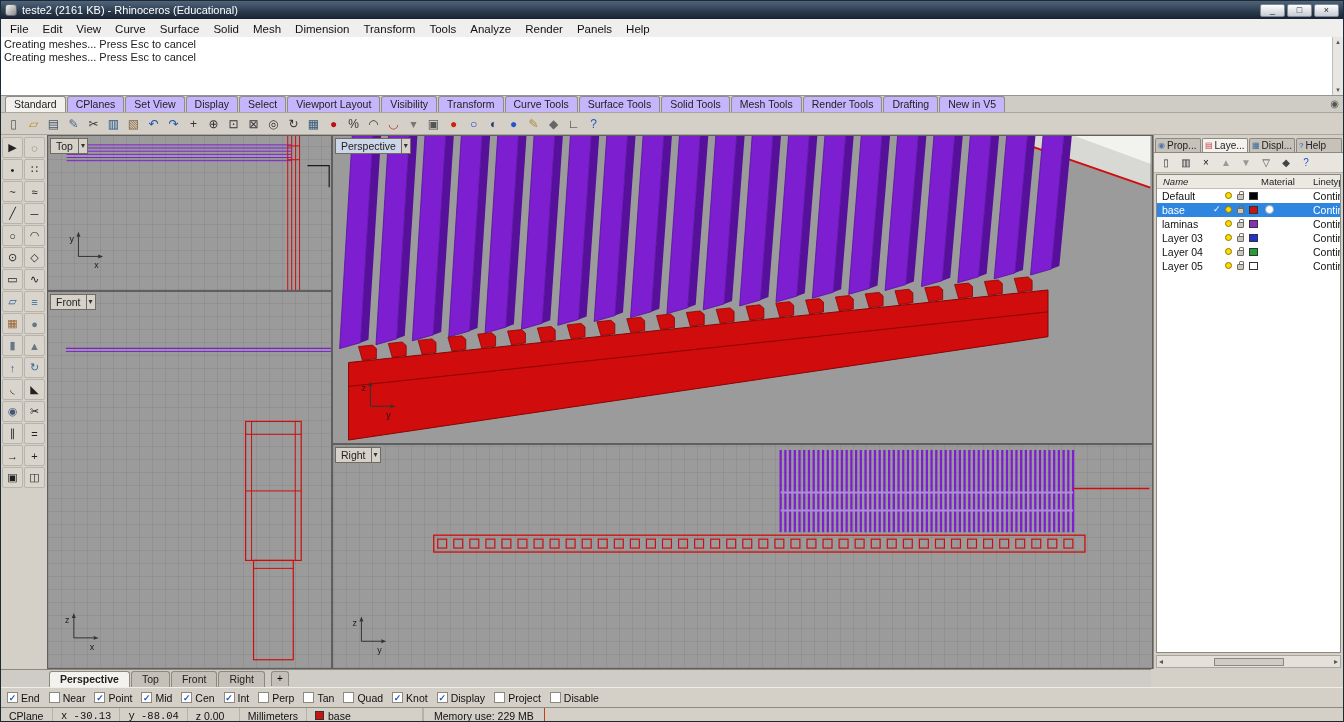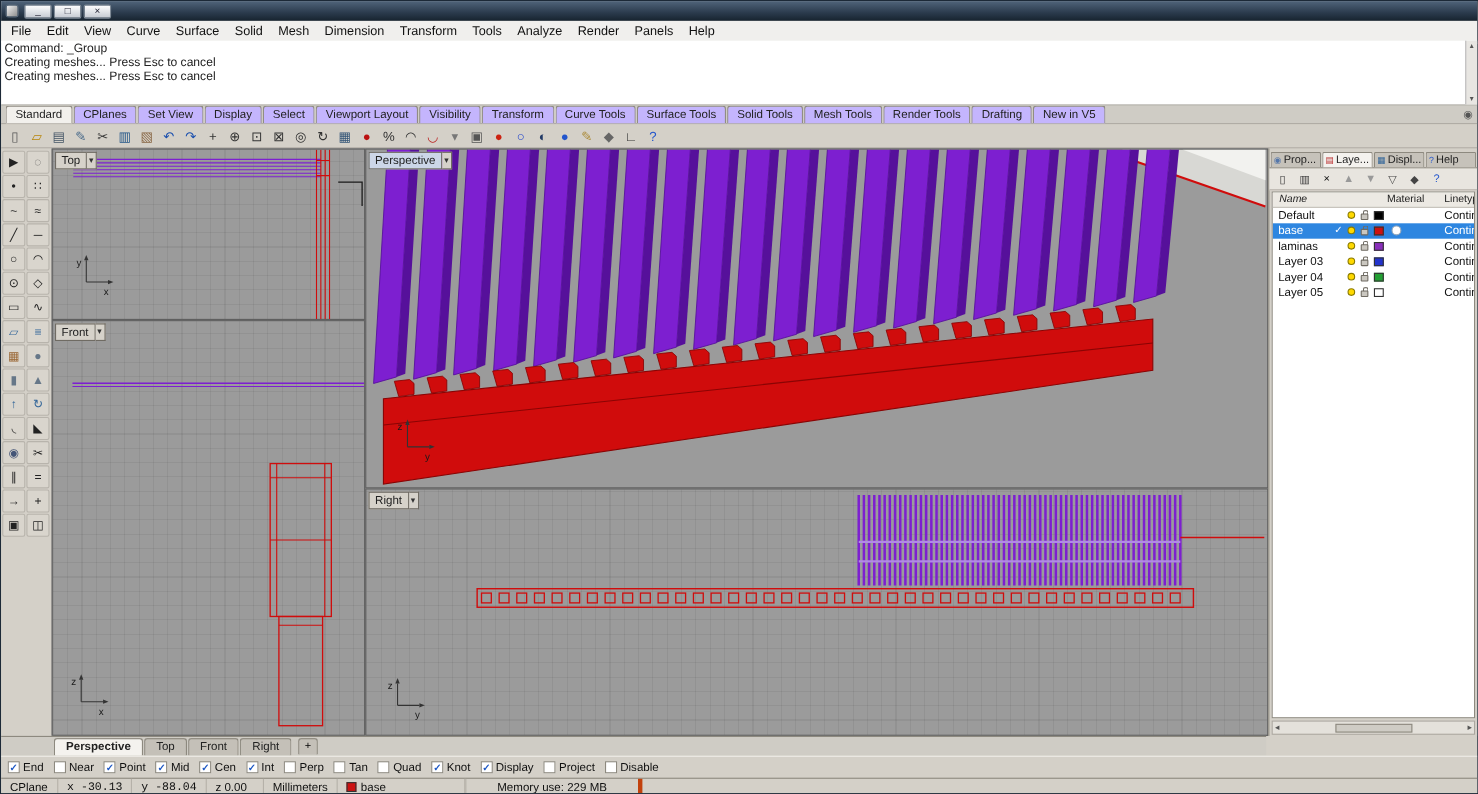--- a/index.html
+++ b/index.html
@@ -82,29 +82,30 @@
   .cbbox{width:11px;height:11px;background:#fff;border:1px solid #8d897f;display:flex;align-items:center;justify-content:center;font-size:9px;color:#1b56c4;font-weight:bold;}
   .cbbox .mk{visibility:hidden;}
   .cbbox.on .mk{visibility:visible;}
   
   .statusbar{position:absolute;top:706px;left:0;right:0;height:16px;background:#d4d0c8;border-top:1px solid #8d897f;display:flex;align-items:center;font-size:10.5px;color:#111;}
   .sseg{padding:0 8px;border-right:1px solid #b5b1a9;height:100%;display:flex;align-items:center;gap:4px;white-space:nowrap;}
   .sseg.w1{min-width:52px;}.sseg.w2{min-width:60px;font-family:Liberation Mono, monospace;}.sseg.w3{min-width:66px;}.sseg.wl{min-width:116px;}
   .sswatch{display:inline-block;width:9px;height:9px;border:1px solid #333;}
   .stoggles{display:flex;gap:16px;padding:0 14px;}
   .stog.bold{font-weight:bold;}
-  .smem{padding:0 28px;border-left:1px solid #b5b1a9;border-right:4px solid #c2410c;height:100%;display:flex;align-items:center;}
+  .smem{padding:0 10px;border-left:1px solid #b5b1a9;border-right:1px solid #c2410c;height:100%;display:flex;align-items:center;}
 </style>
 </head>
 <body>
 
 <div class="window">
 
   <div class="titlebar">
     <span class="appicon"></span>
+    <span class="title">teste2 (2161 KB) - Rhinoceros (Educational)</span>
     <div class="winbtns">
       <span class="winbtn">_</span>
       <span class="winbtn">□</span>
       <span class="winbtn">×</span>
     </div>
   </div>
 
   <div class="menubar">
 
   <span class="menuitem">File</span>
@@ -119,21 +120,20 @@
       <span class="menuitem">Tools</span>
       <span class="menuitem">Analyze</span>
       <span class="menuitem">Render</span>
       <span class="menuitem">Panels</span>
       <span class="menuitem">Help</span>
     </div>
 
   <div class="cmdarea">
     <div class="cmd-history">
 
-    <div class="cmdline">Command: _Group</div>
         <div class="cmdline">Creating meshes... Press Esc to cancel</div>
         <div class="cmdline">Creating meshes... Press Esc to cancel</div>
       </div>
     <div class="cmd-scroll">
       <span>▴</span>
       <span>▾</span>
     </div>
   </div>
 
   <div class="tabbar">

